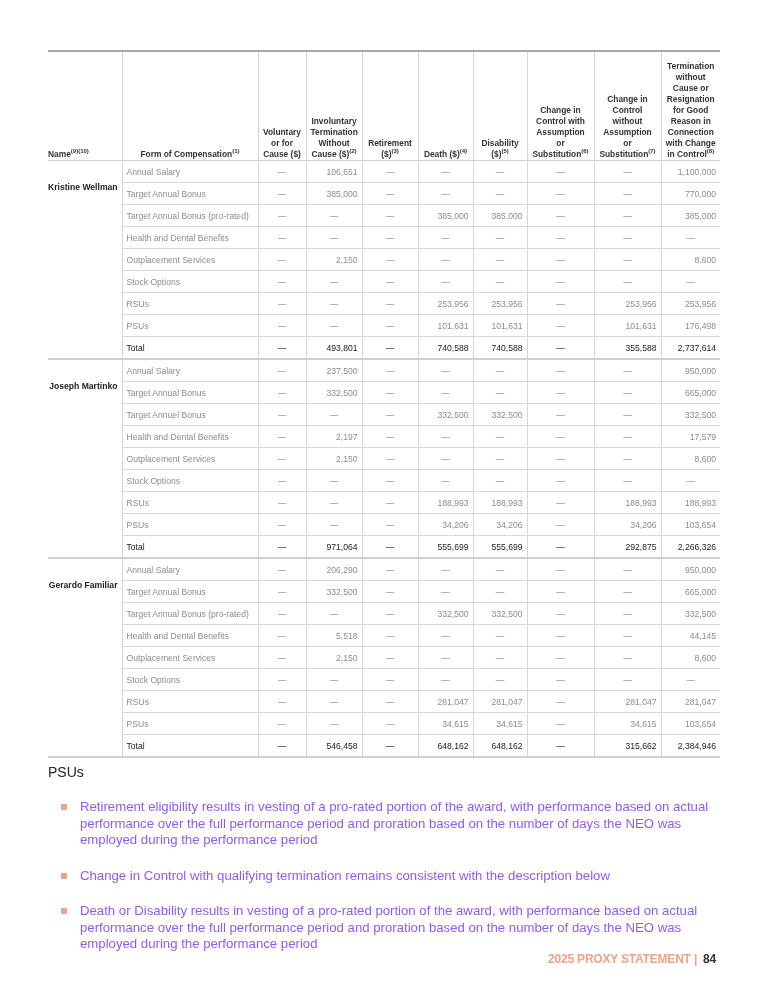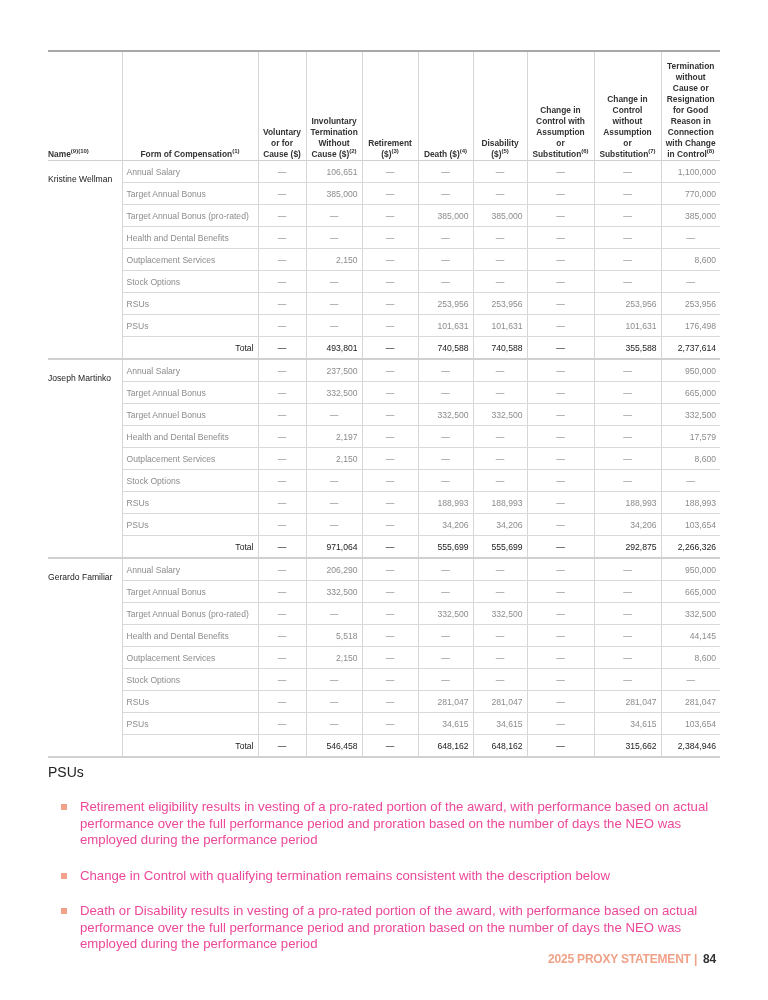--- a/index.html
+++ b/index.html
@@ -11,31 +11,31 @@
   table.comp th:last-child, table.comp td:last-child { border-right:none; }
   table.comp th:first-child, table.comp td:first-child { border-right:1px solid #d6d6d6; }
   thead tr { border-top:2px solid #a8a8a8; }
   thead th { font-size:8.4px; font-weight:bold; color:#333; line-height:11px;
              vertical-align:bottom; text-align:center; padding-bottom:3px; height:108px;
              border-bottom:1px solid #cfcfcf; }
   thead th.name-h { text-align:left; padding-left:0; }
   sup { font-size:6px; vertical-align:super; line-height:0; }
   tbody td { font-size:8.6px; height:21px; border-bottom:1px solid #d9d9d9; color:#8c8c8c;
              text-align:right; white-space:nowrap; }
-  tbody td.name-c { color:#222; text-align:left; padding-left:0; vertical-align:top;
-                    padding-top:13px; border-bottom:none; }
+  tbody td.name-c { color:#222; text-align:right; padding-left:0; vertical-align:top;
+                    padding-top:21px; border-bottom:none;font-weight:bold; }
   tbody td.form-c { text-align:left; }
   tbody td.dash { text-align:center; }
   tr.total td { color:#222; border-bottom:2px solid #d0d0d0; }
-  tr.total td.form-c { color:#222;text-align:right; }
+  tr.total td.form-c { color:#222; }
   .psus { position:absolute; left:48px; top:764px; width:680px; }
   .psus h3 { font-size:14px; font-weight:normal; color:#222; margin:0 0 6px 0; }
   .psus ul { list-style:none; margin:0; padding:0; }
   .psus li { position:relative; padding-left:32px; font-size:13.2px; line-height:16.5px;
-             color:#ec4899; margin-bottom:5px;margin-top:19px; }
+             color:#8b5cf6; margin-bottom:5px;margin-top:19px; }
   .bullet { position:absolute; left:13px; top:5px; width:6px; height:6px; background:#f0a288; }
   .footer { position:absolute; right:52px; top:952px; font-size:12px; font-weight:bold;
             letter-spacing:-0.2px; }
   .footer .label { color:#f0a288; }
   .footer .num { color:#333; margin-left:6px; }
 </style>
 </head>
 <body>
 
 <div class="page">

